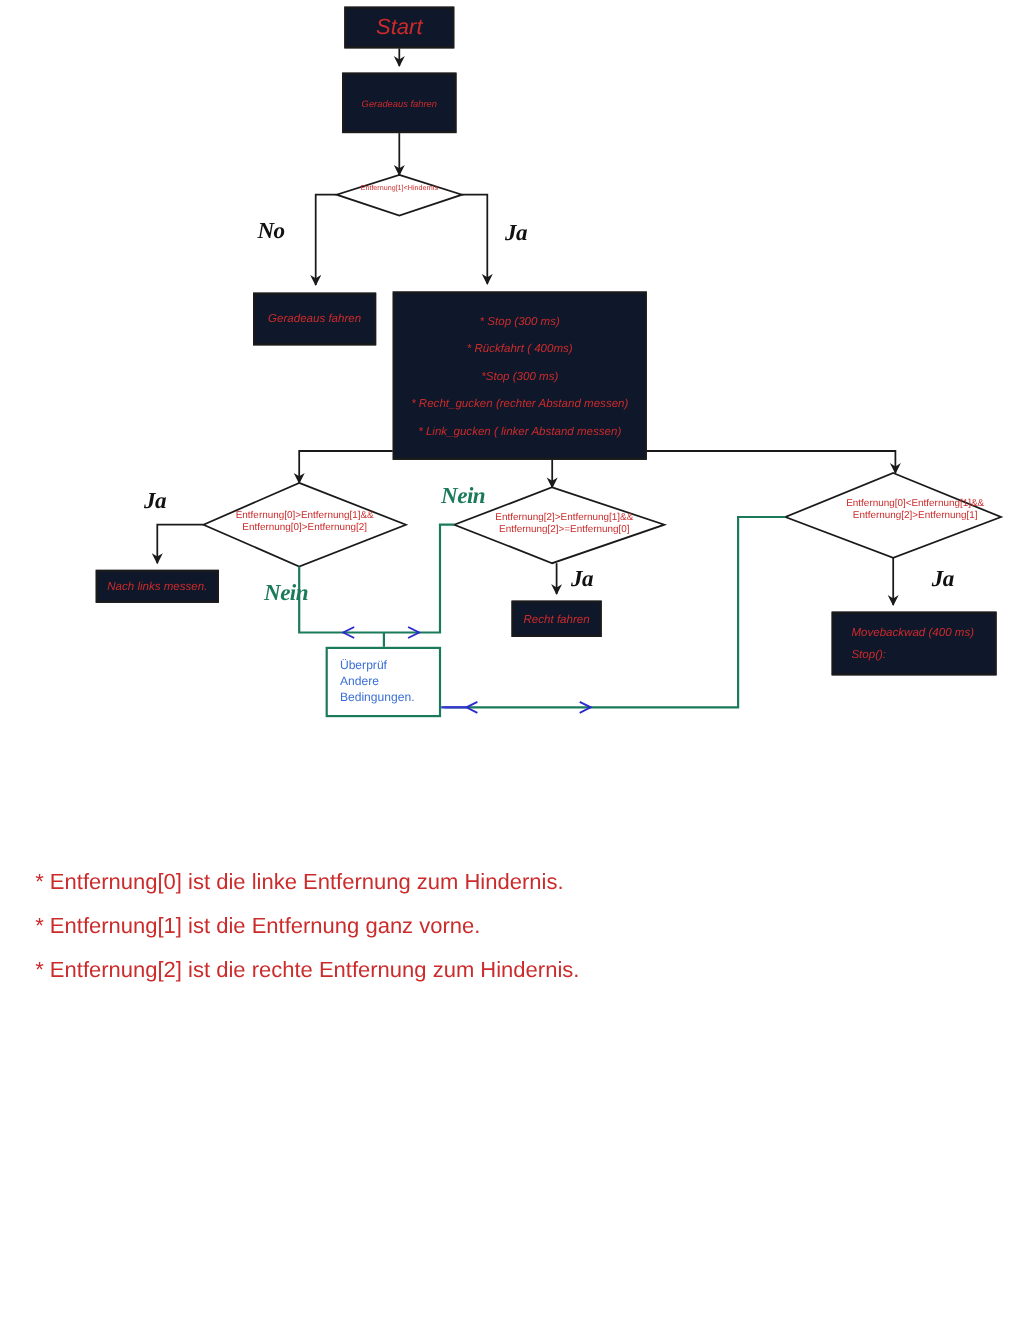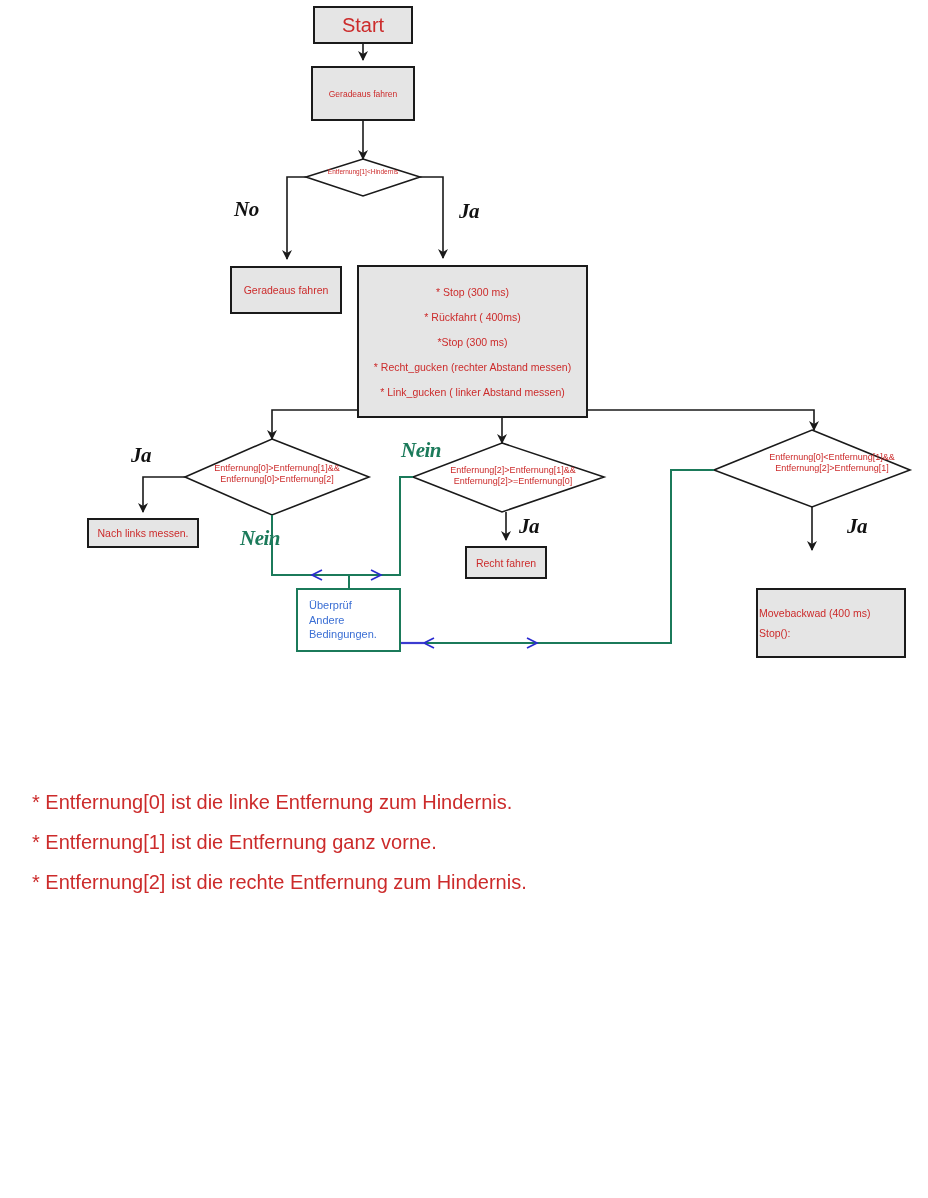--- a/index.html
+++ b/index.html
@@ -25,21 +25,22 @@
     box-sizing: border-box;
     display: flex;
     flex-direction: column;
     align-items: center;
     justify-content: center;
     text-align: center;
     color: #cc2b2b;
   }
   .box {
     border: 2px solid #1a1a1a;
-    background: #e5e5e5;
+    background: #0f172a;
+    font-style: italic;
   }
   .greenbox {
     border: 2px solid #1b7a5a;
     background: #ffffff;
     color: #3b6fd4;
     align-items: flex-start;
     text-align: left;
     padding-left: 11px;
     justify-content: center;
   }
@@ -70,22 +71,22 @@
     white-space: nowrap;
   }
 
   #startbox { left: 313px; top: 6px; width: 100px; height: 38px; font-size: 20px; }
   #gerade1  { left: 311px; top: 66px; width: 104px; height: 55px; font-size: 8.5px; }
   #gerade2  { left: 230px; top: 266px; width: 112px; height: 48px; font-size: 10.5px; }
   #actionbox{ left: 357px; top: 265px; width: 231px; height: 153px; font-size: 10.5px; }
   #actionbox .line { margin: 6.5px 0; }
   #nachlinks { left: 87px; top: 518px; width: 112px; height: 30px; font-size: 10.5px; }
   #rechtfahren { left: 465px; top: 546px; width: 82px; height: 33px; font-size: 10.5px; }
-  #movebackwad { left: 756px; top: 556px; width: 150px; height: 70px; font-size: 10.5px;
-                 align-items: flex-start; text-align: left; padding-left: 1px; margin-top: 32px; }
+  #movebackwad { left: 756px; top: 556px; width: 150px; height: 58px; font-size: 10.5px;
+                 align-items: flex-start; text-align: left; padding-left: 16px; }
   #movebackwad .line { margin: 4px 0; }
   #ueberpruef { left: 296px; top: 588px; width: 105px; height: 64px; font-size: 11px; }
 
   #lbl-d0 { left: 292px; top: 168px; width: 142px; font-size: 6.5px; }
   #lbl-d1 { left: 180px; top: 463px; width: 194px; font-size: 9px; }
   #lbl-d2 { left: 416px; top: 465px; width: 194px; font-size: 9px; }
   #lbl-d3 { left: 735px; top: 452px; width: 194px; font-size: 9px; }
 </style>
 </head>
 <body>

